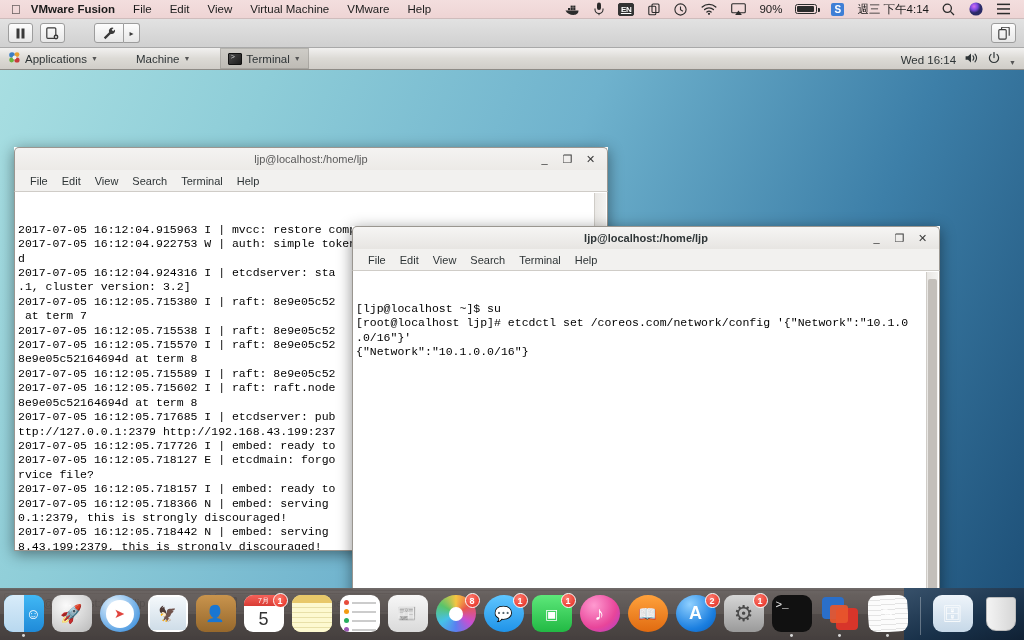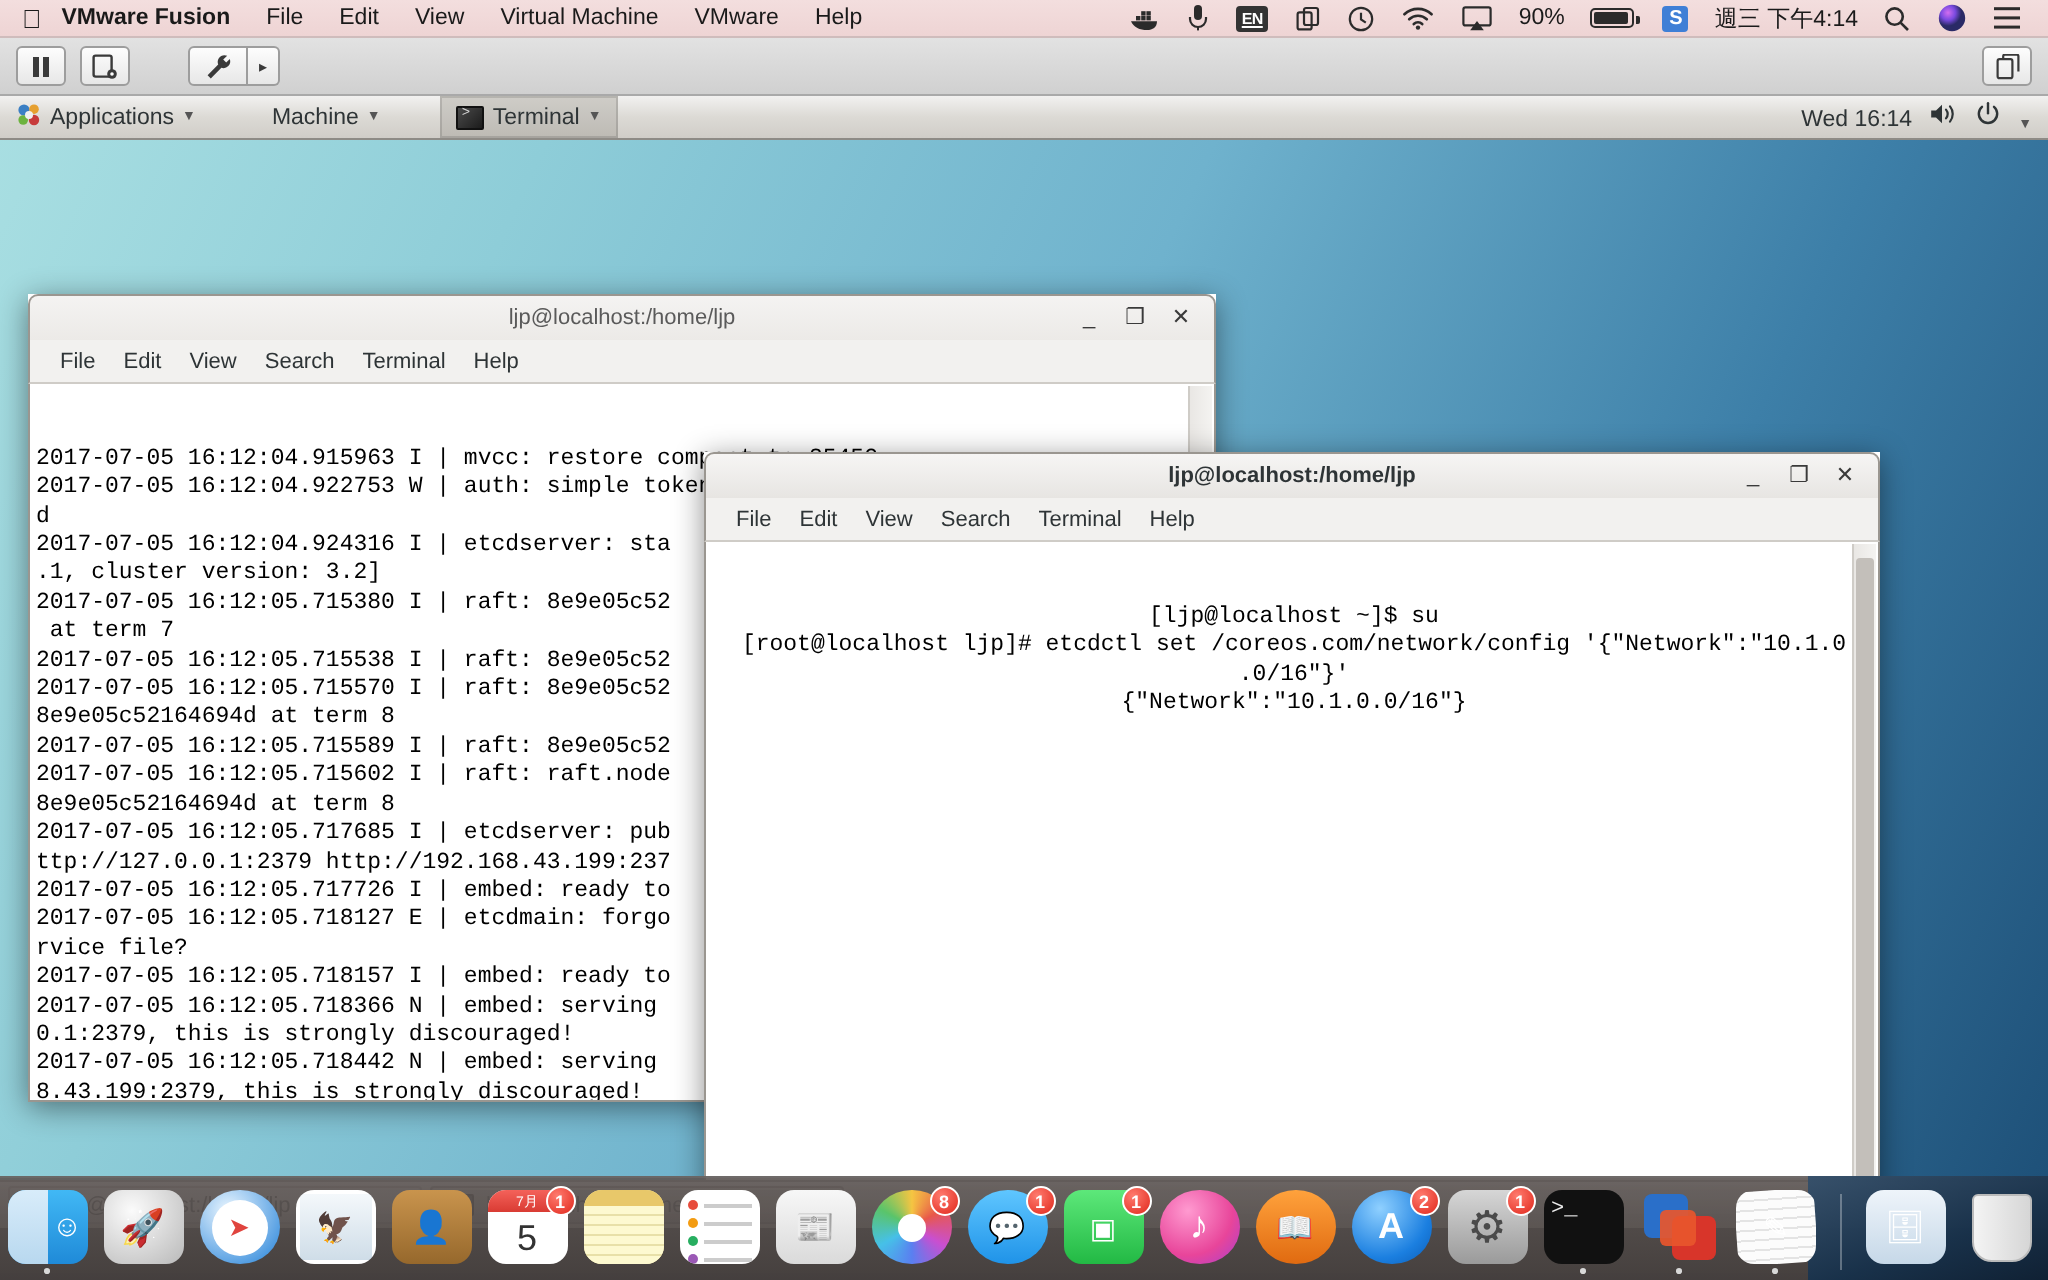--- a/index.html
+++ b/index.html
@@ -116,21 +116,21 @@
     position:absolute; right:1px; top:1px; bottom:1px; width:12px;
     background:linear-gradient(90deg,#e9e7e4,#f4f3f1);
     border-left:1px solid #cfccc7;
   }
   .gt-scroll i{ position:absolute; left:1px; right:1px; background:#c3bfba; border-radius:2px; display:block;}
   .cursorblk{ display:inline-block; width:7px; height:12px; background:#000; vertical-align:-2px; }
 
   #term-back{ left:14px; top:99px; width:594px; height:404px; }
   #term-back .gt-body{ height:359px; }
   #term-front{ left:352px; top:178px; width:588px; height:382px; }
-  #term-front .gt-body{ height:337px;text-align:center; }
+  #term-front .gt-body{ height:337px; }
 
   
   #gnome-bottom{
     position:absolute; bottom:0; left:0; width:100%; height:24px;
     background:linear-gradient(180deg,#f2f1f0 0%,#dcdad5 55%,#cecbc6 100%);
     border-top:1px solid #908d88; display:flex; align-items:center; gap:4px; padding:0 4px;
     z-index:30;
   }
   .tb-win{
     height:19px; display:flex; align-items:center; gap:6px; padding:0 8px;

